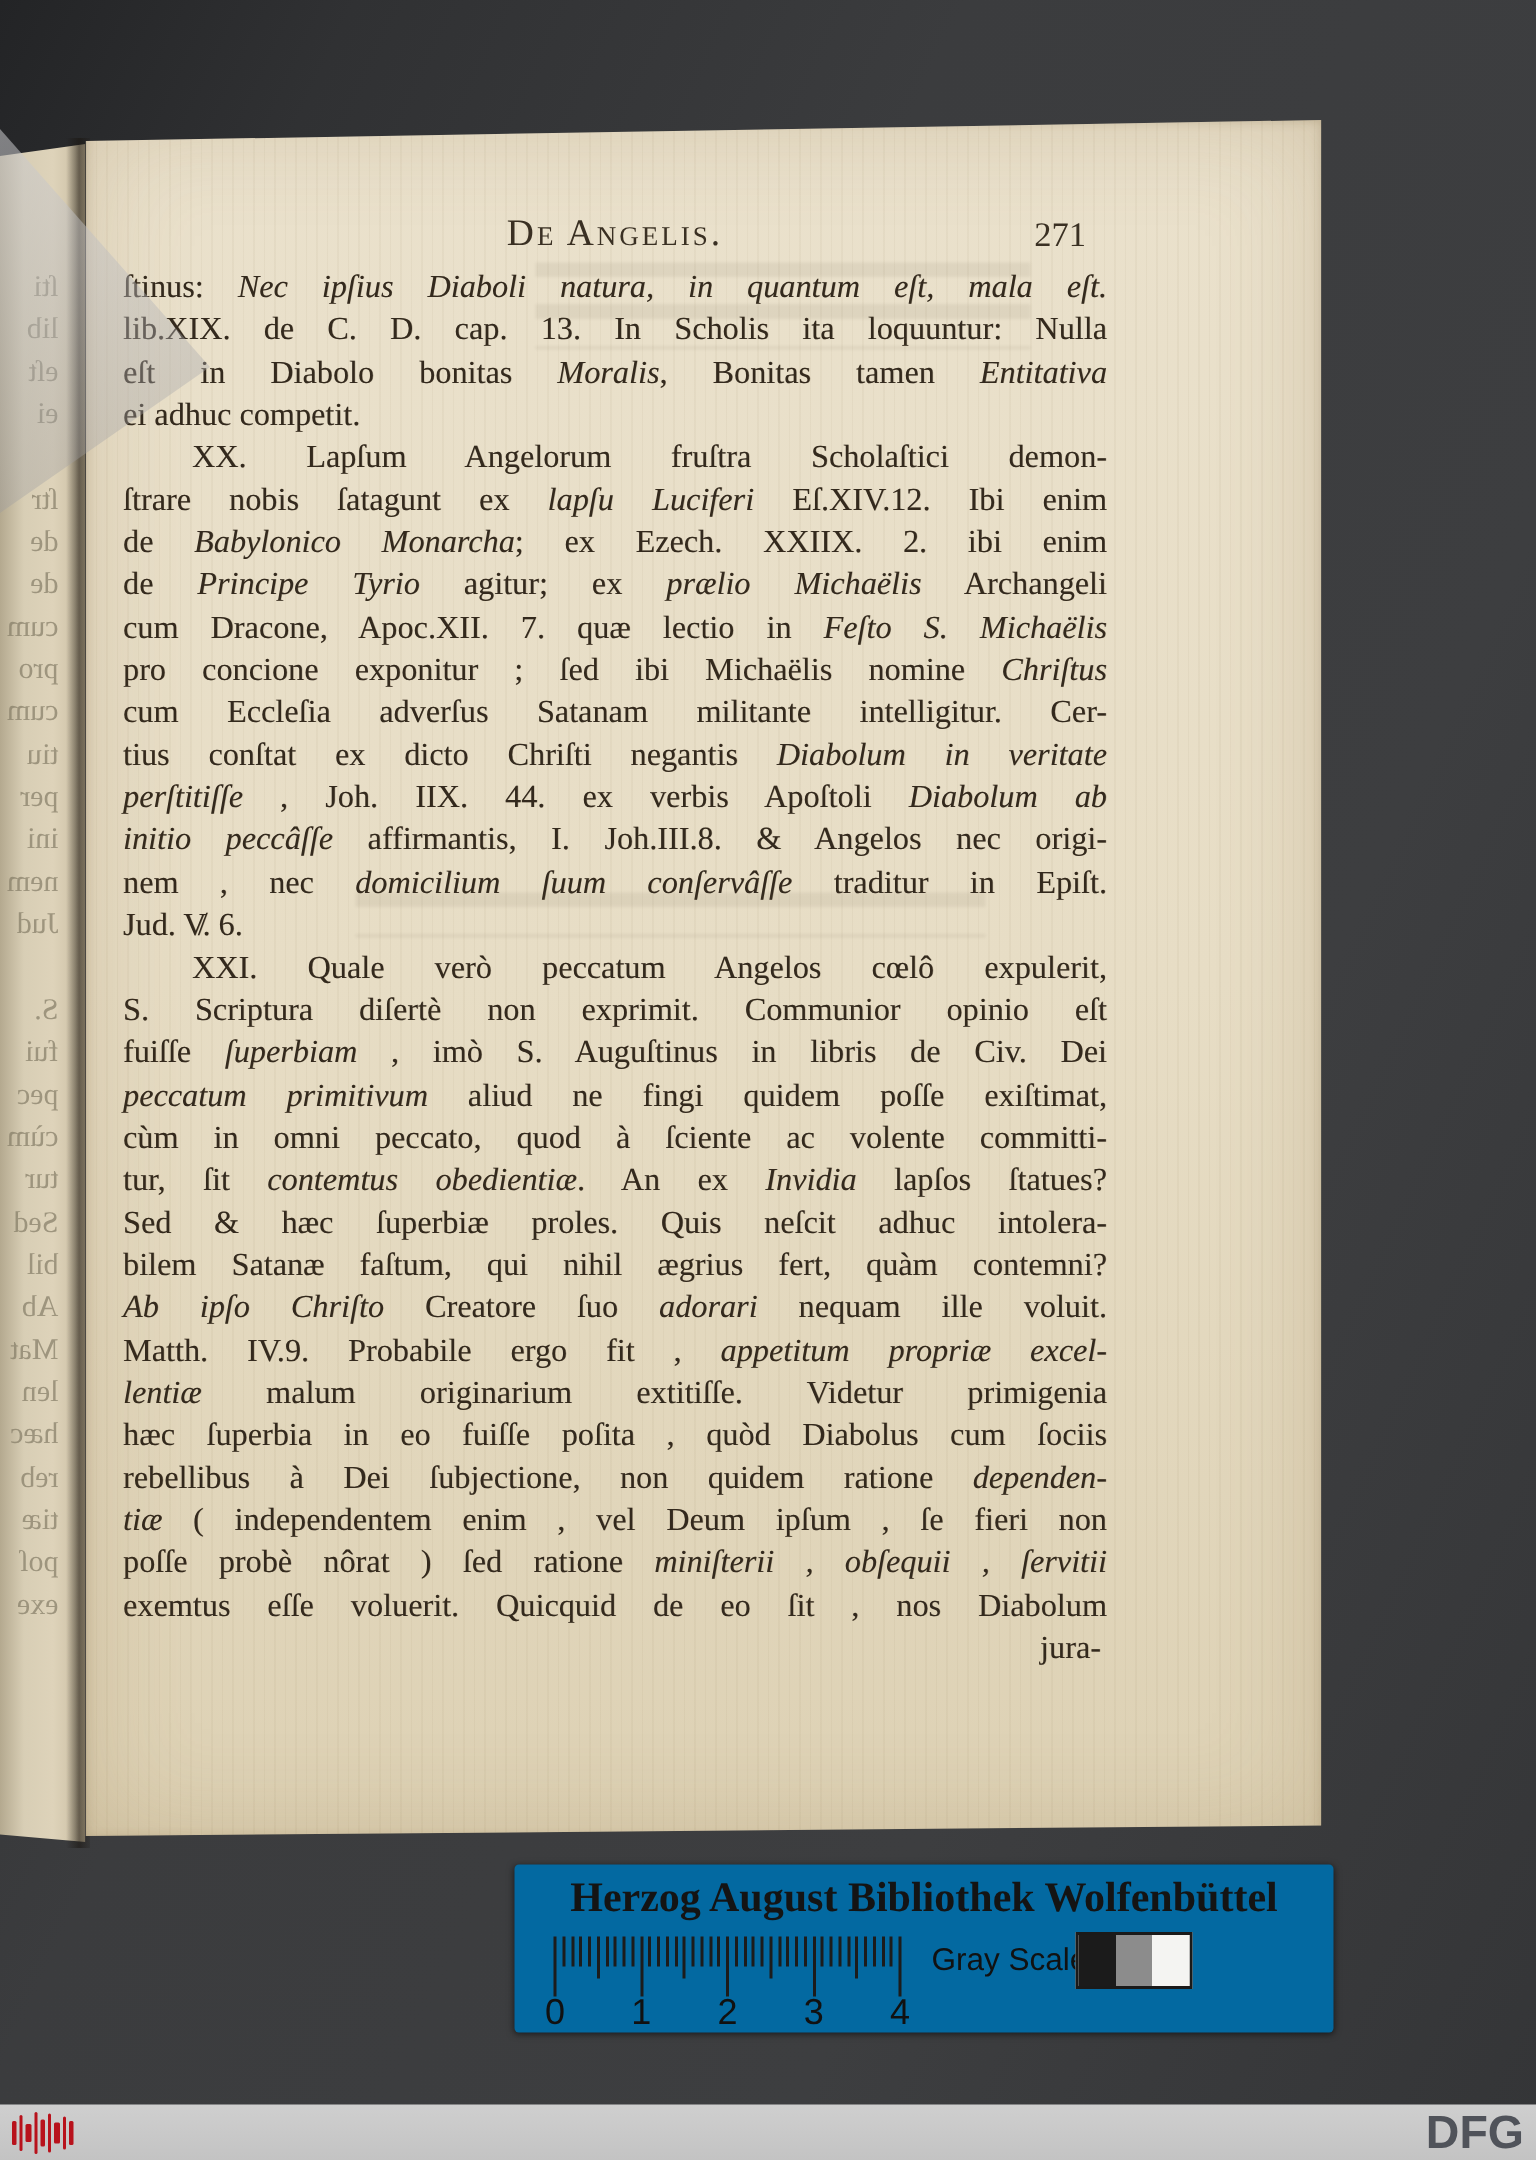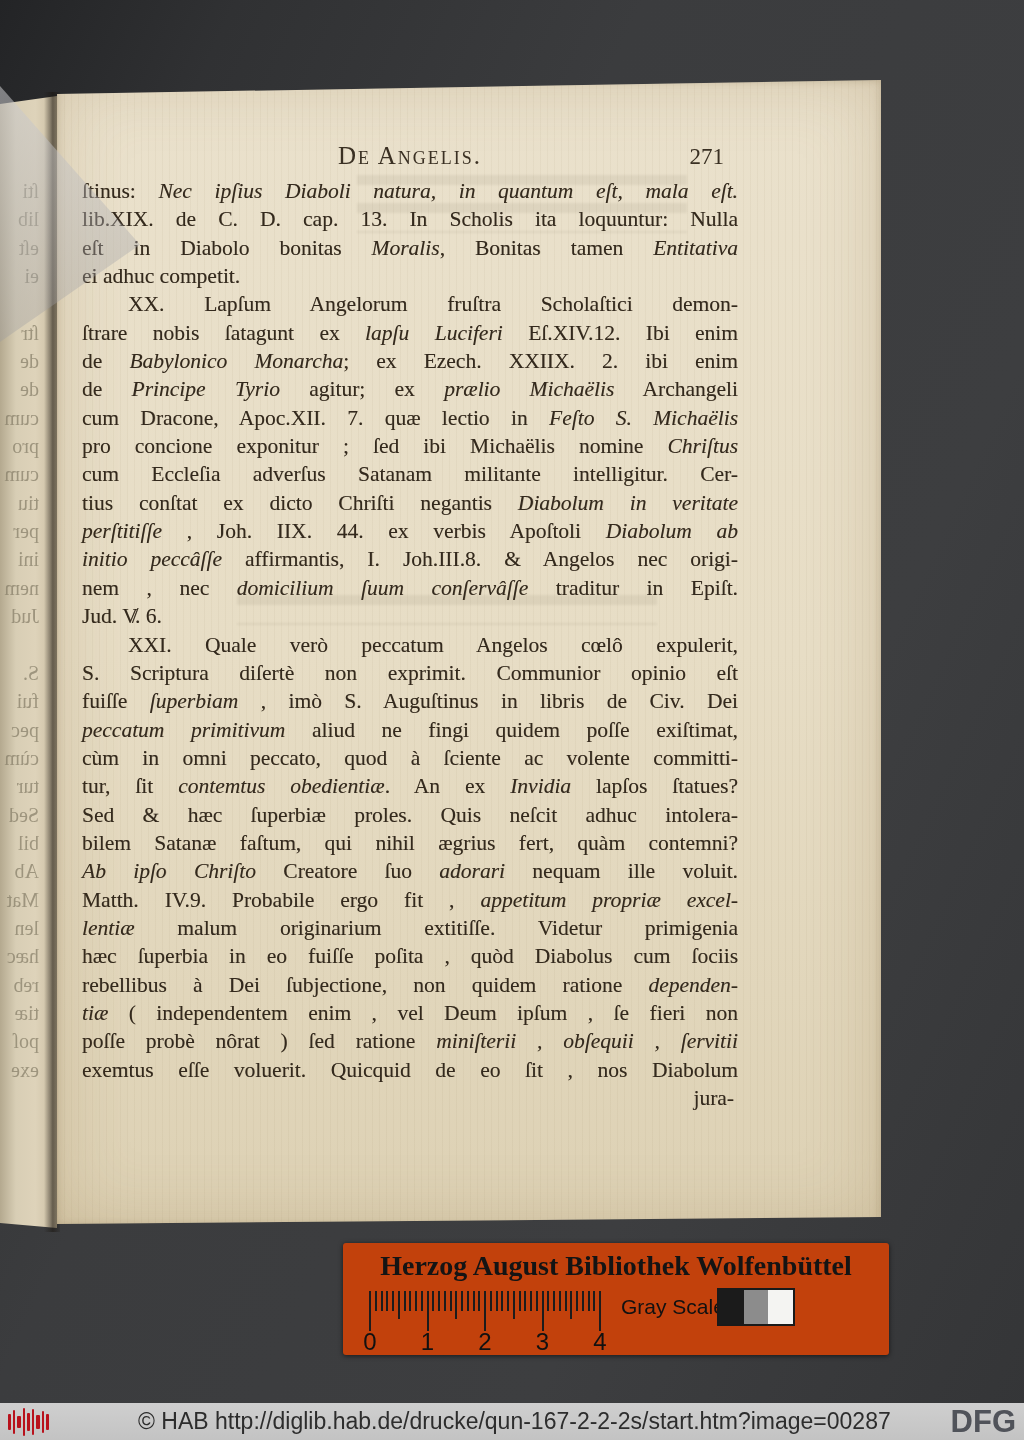--- a/index.html
+++ b/index.html
@@ -59,21 +59,21 @@
   .line.fill{text-align:justify;text-align-last:justify;}
   .line.right{text-align:right;padding-right:4px;}
   .it{font-style:italic;}
   .smudge{
     position:absolute;pointer-events:none;opacity:.16;filter:blur(1.2px);
     background:repeating-linear-gradient(180deg,rgba(90,80,60,.5) 0 10px,transparent 10px 28px);
   }
   
   .ruler-card{
     position:absolute;left:343px;top:1243px;width:546px;height:112px;z-index:5;
-    background:#c2410c;border-radius:3px;box-shadow:0 1px 5px rgba(0,0,0,.6);
+    background:#0369a1;border-radius:3px;box-shadow:0 1px 5px rgba(0,0,0,.6);
     color:#141414;
   }
   .ruler-title{
     display:block;text-align:center;margin-top:7px;
     font-family:"Liberation Serif","DejaVu Serif",serif;font-weight:bold;font-size:28px;
   }
   .ruler{position:absolute;left:26px;top:48px;width:270px;height:62px;}
   .tick{position:absolute;top:0;width:2px;background:#1c1c1c;}
   .t1{height:20px;} .t5{height:28px;} .t10{height:40px;}
   .rnum{
@@ -254,15 +254,14 @@
       <div class="hab-bar" style="width: 3px; height: 16px;"></div>
       <div class="hab-bar" style="width: 2px; height: 24px;"></div>
       <div class="hab-bar" style="width: 4px; height: 12px;"></div>
       <div class="hab-bar" style="width: 2px; height: 28px;"></div>
       <div class="hab-bar" style="width: 3px; height: 18px;"></div>
       <div class="hab-bar" style="width: 2px; height: 26px;"></div>
       <div class="hab-bar" style="width: 4px; height: 14px;"></div>
       <div class="hab-bar" style="width: 2px; height: 22px;"></div>
       <div class="hab-bar" style="width: 3px; height: 16px;"></div>
     </div>
-  <span class="footer-text">© HAB http://diglib.hab.de/drucke/qun-167-2-2-2s/start.htm?image=00287</span>
   <span class="dfg-logo">DFG</span>
 </div>
 
 </body></html>

